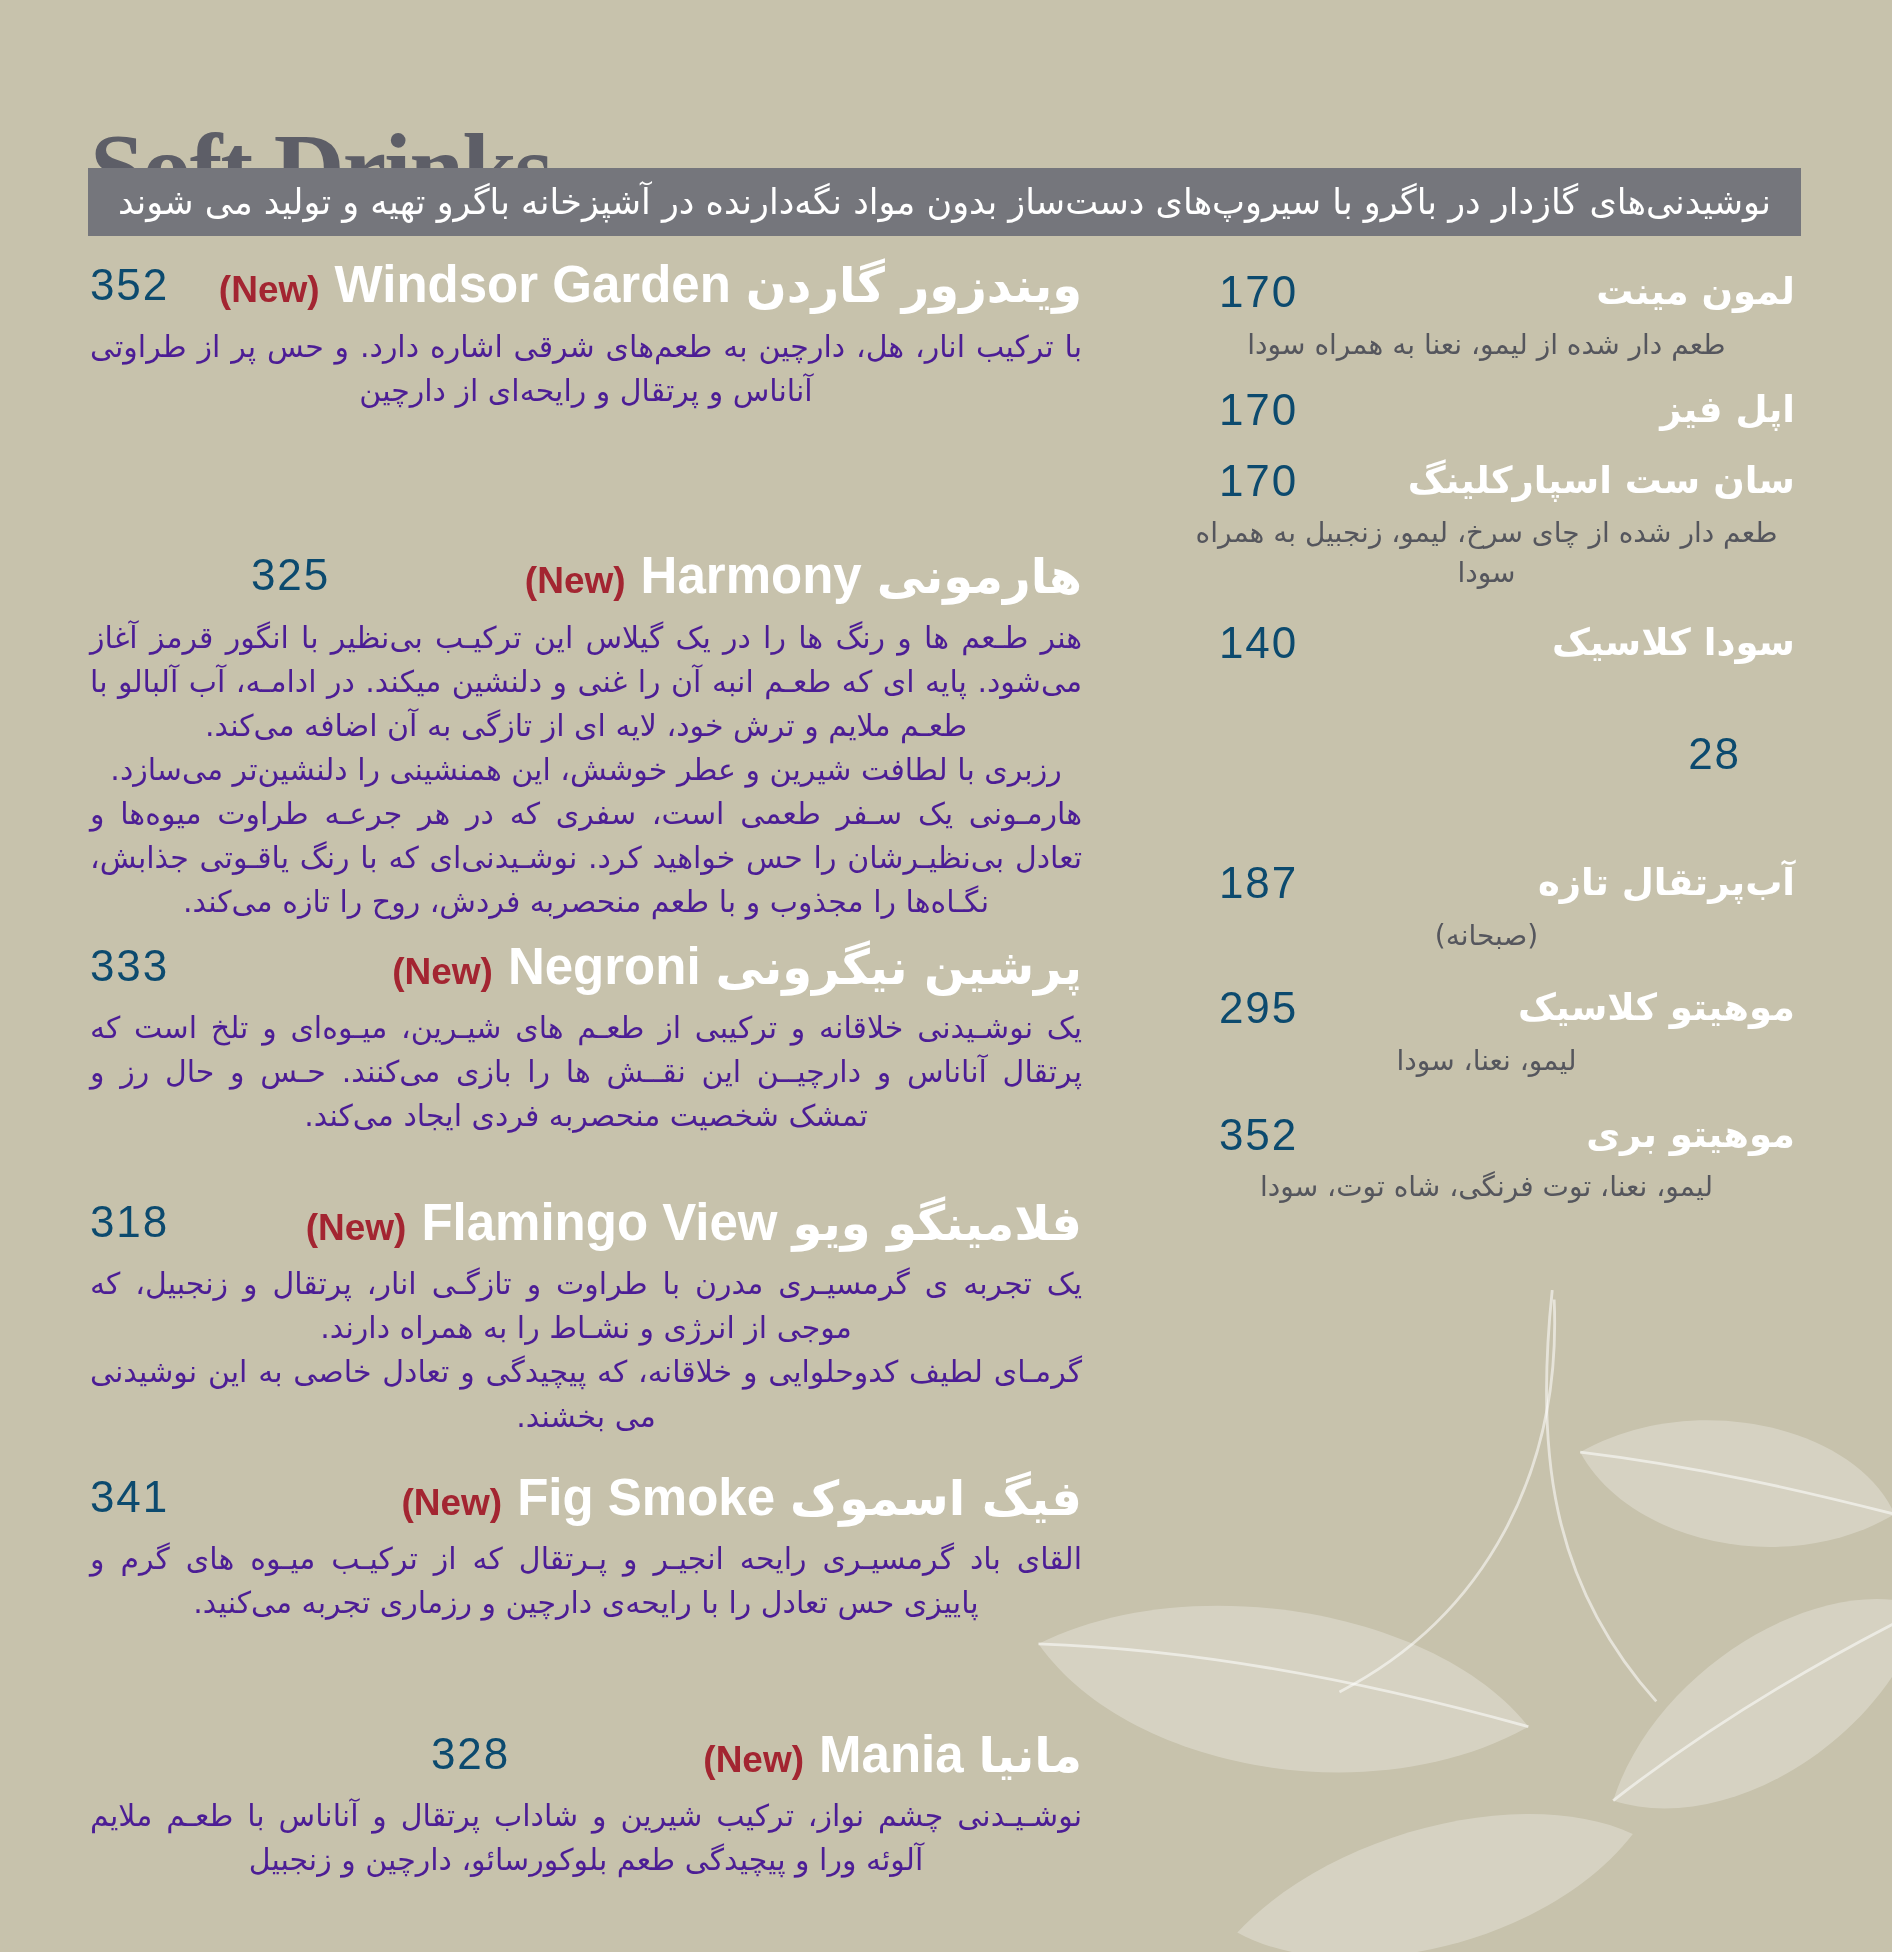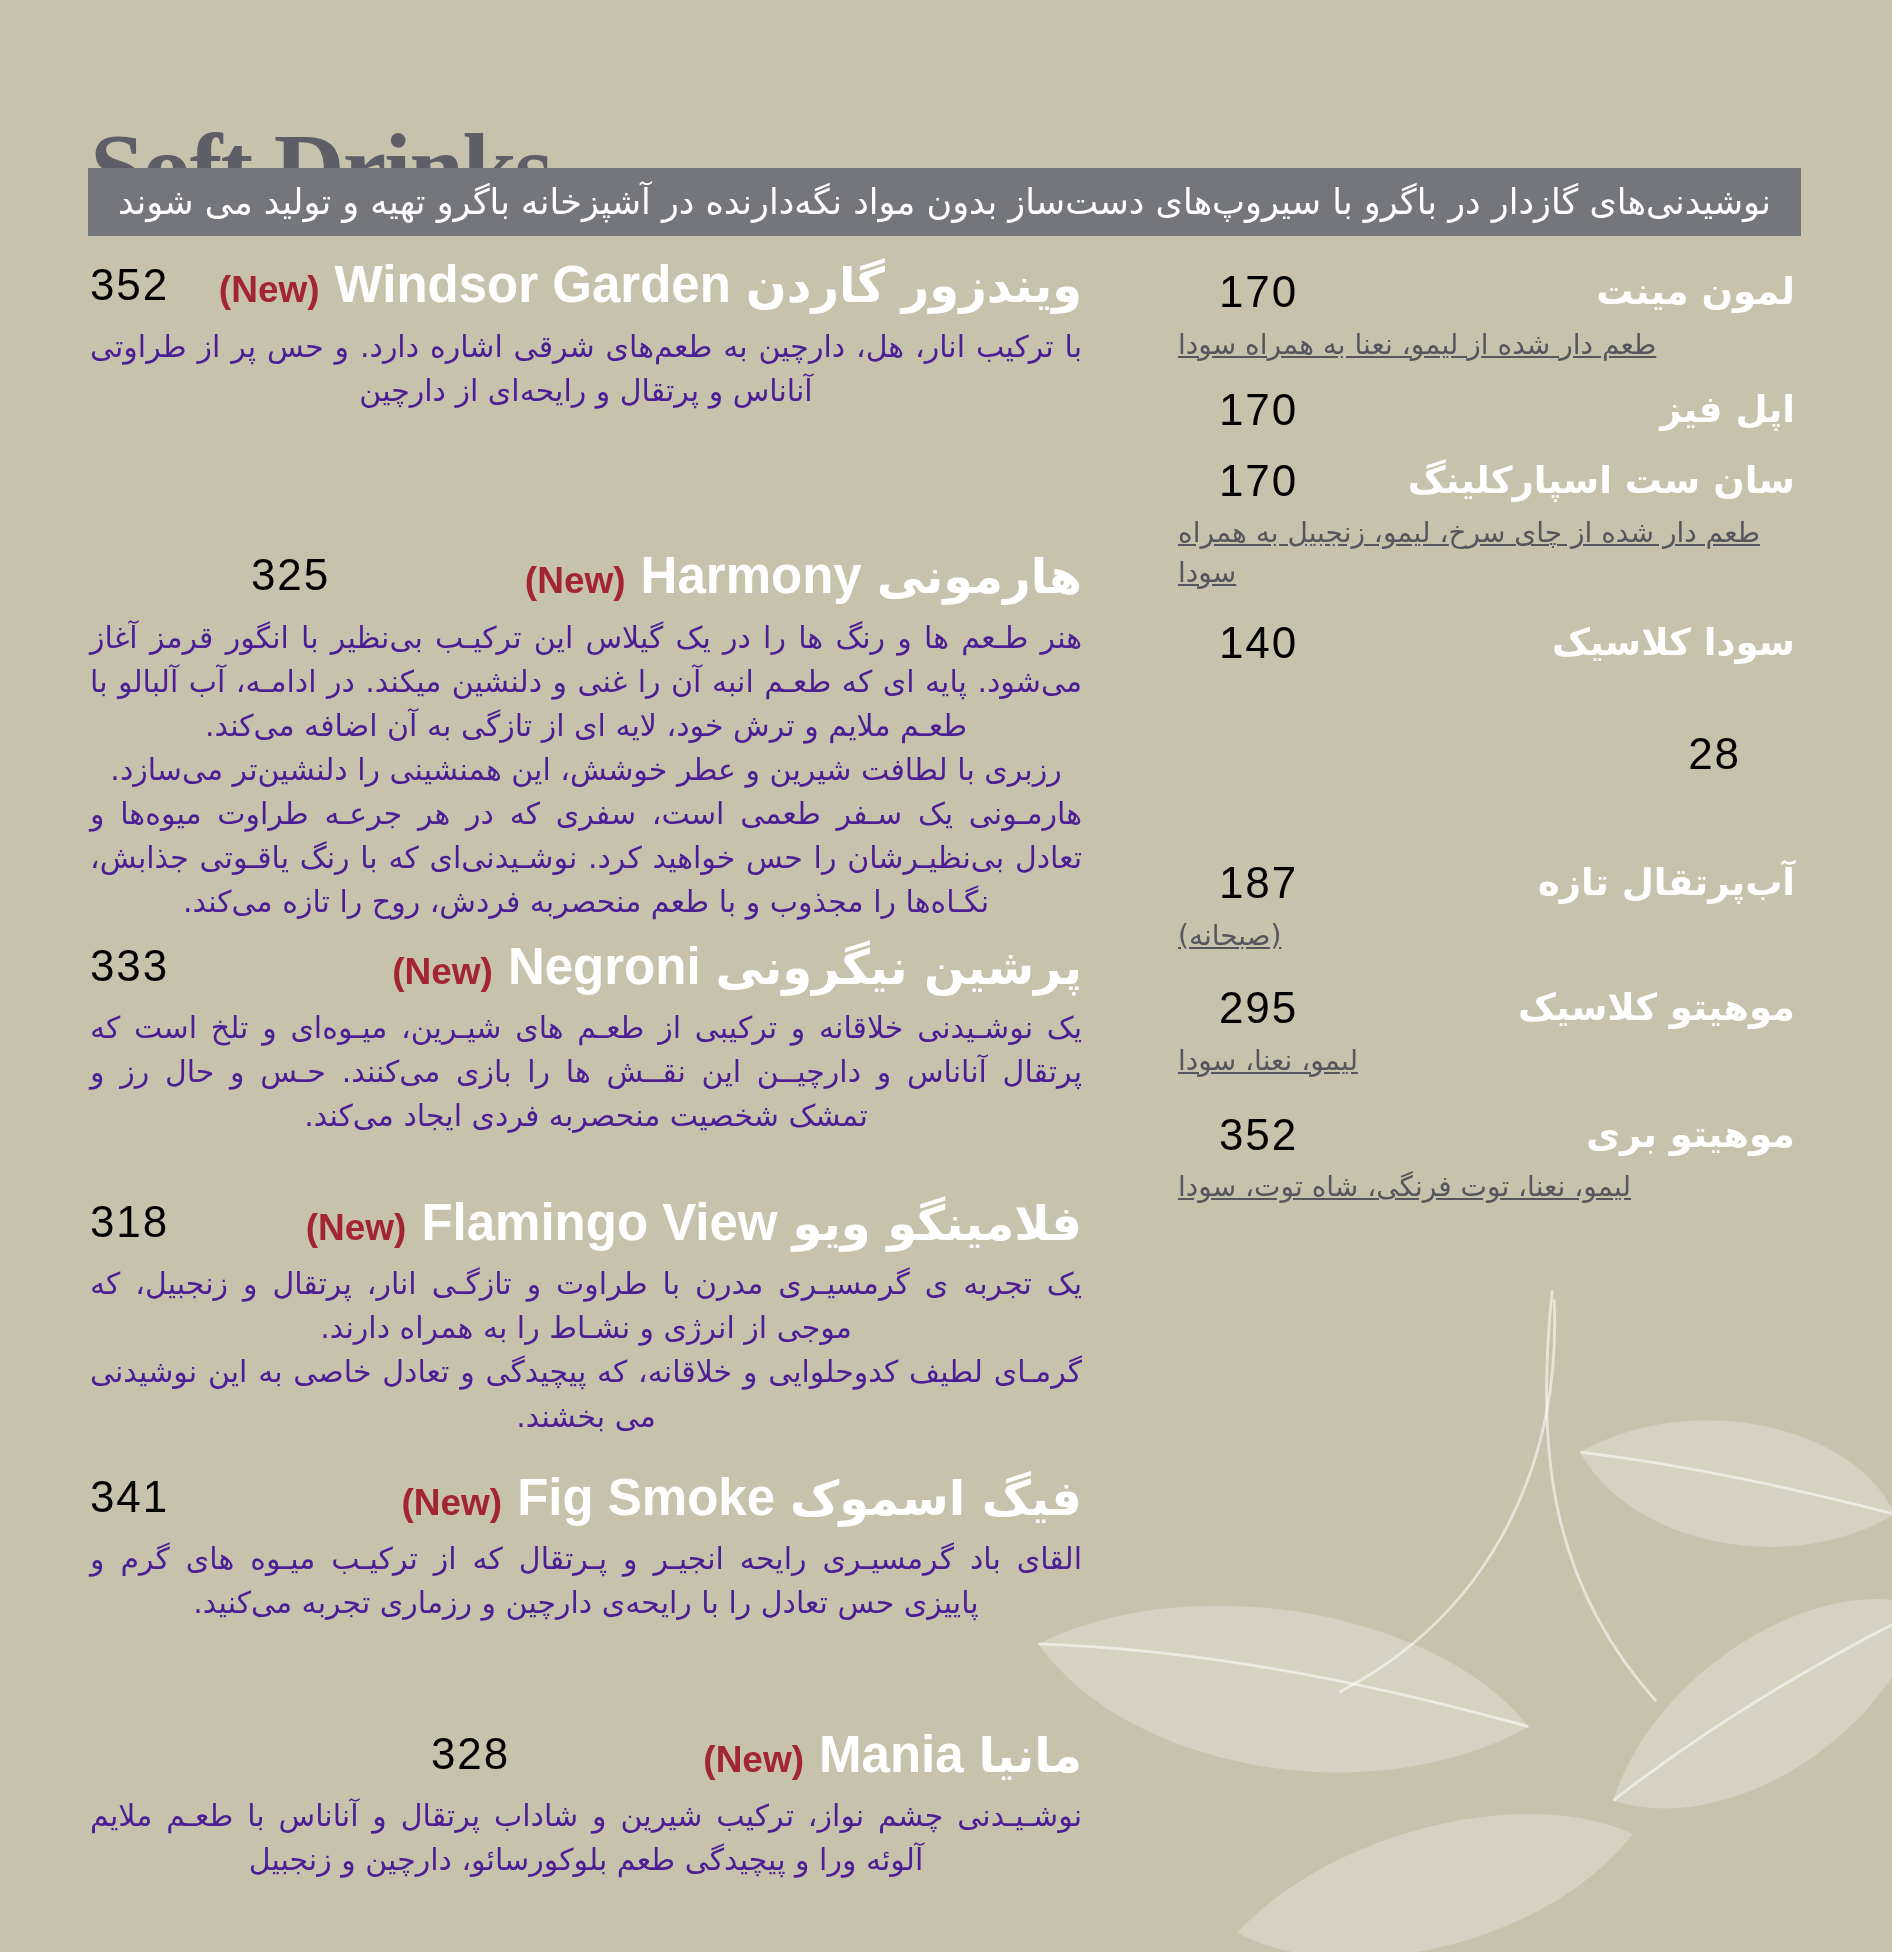--- a/index.html
+++ b/index.html
@@ -68,44 +68,43 @@
   .new-badge {
     font-family: "Liberation Sans", sans-serif;
     font-weight: bold;
     font-size: 37px;
     color: #a32531;
   }
   .l-price, .r-price {
     font-family: "Liberation Sans", sans-serif;
     font-weight: 300;
     font-size: 44px;
-    color: #000000;
+    color: #0c4a6e;
     letter-spacing: 1.9px;
   }
   .r-price { width: 161px; text-align: center; }
 
   
   .l-desc {
     direction: rtl;
     text-align: justify;
     text-align-last: center;
     white-space: pre-line;
     font-size: 30px;
     line-height: 1.47;
     color: #4c1d95;
     margin: 9.5px 0 0 0;
   }
   .r-desc {
     direction: rtl;
-    text-align: left;
+    text-align: center;
     font-size: 28px;
     line-height: 1.4;
     color: #55565d;
     margin: 7.6px 0 0 0;
-    text-decoration: underline;
   }
   .r-name { font-size: 37px; }
   .r-name.latin { font-family: "Liberation Sans", sans-serif; font-size: 51px; }
 
   
   .mt12  { margin-top: 11.4px; }
   .mt22  { margin-top: 21px; }
   .mt28  { margin-top: 26.5px; }
   .mt30  { margin-top: 28px; }
   .mt32  { margin-top: 30px; }

